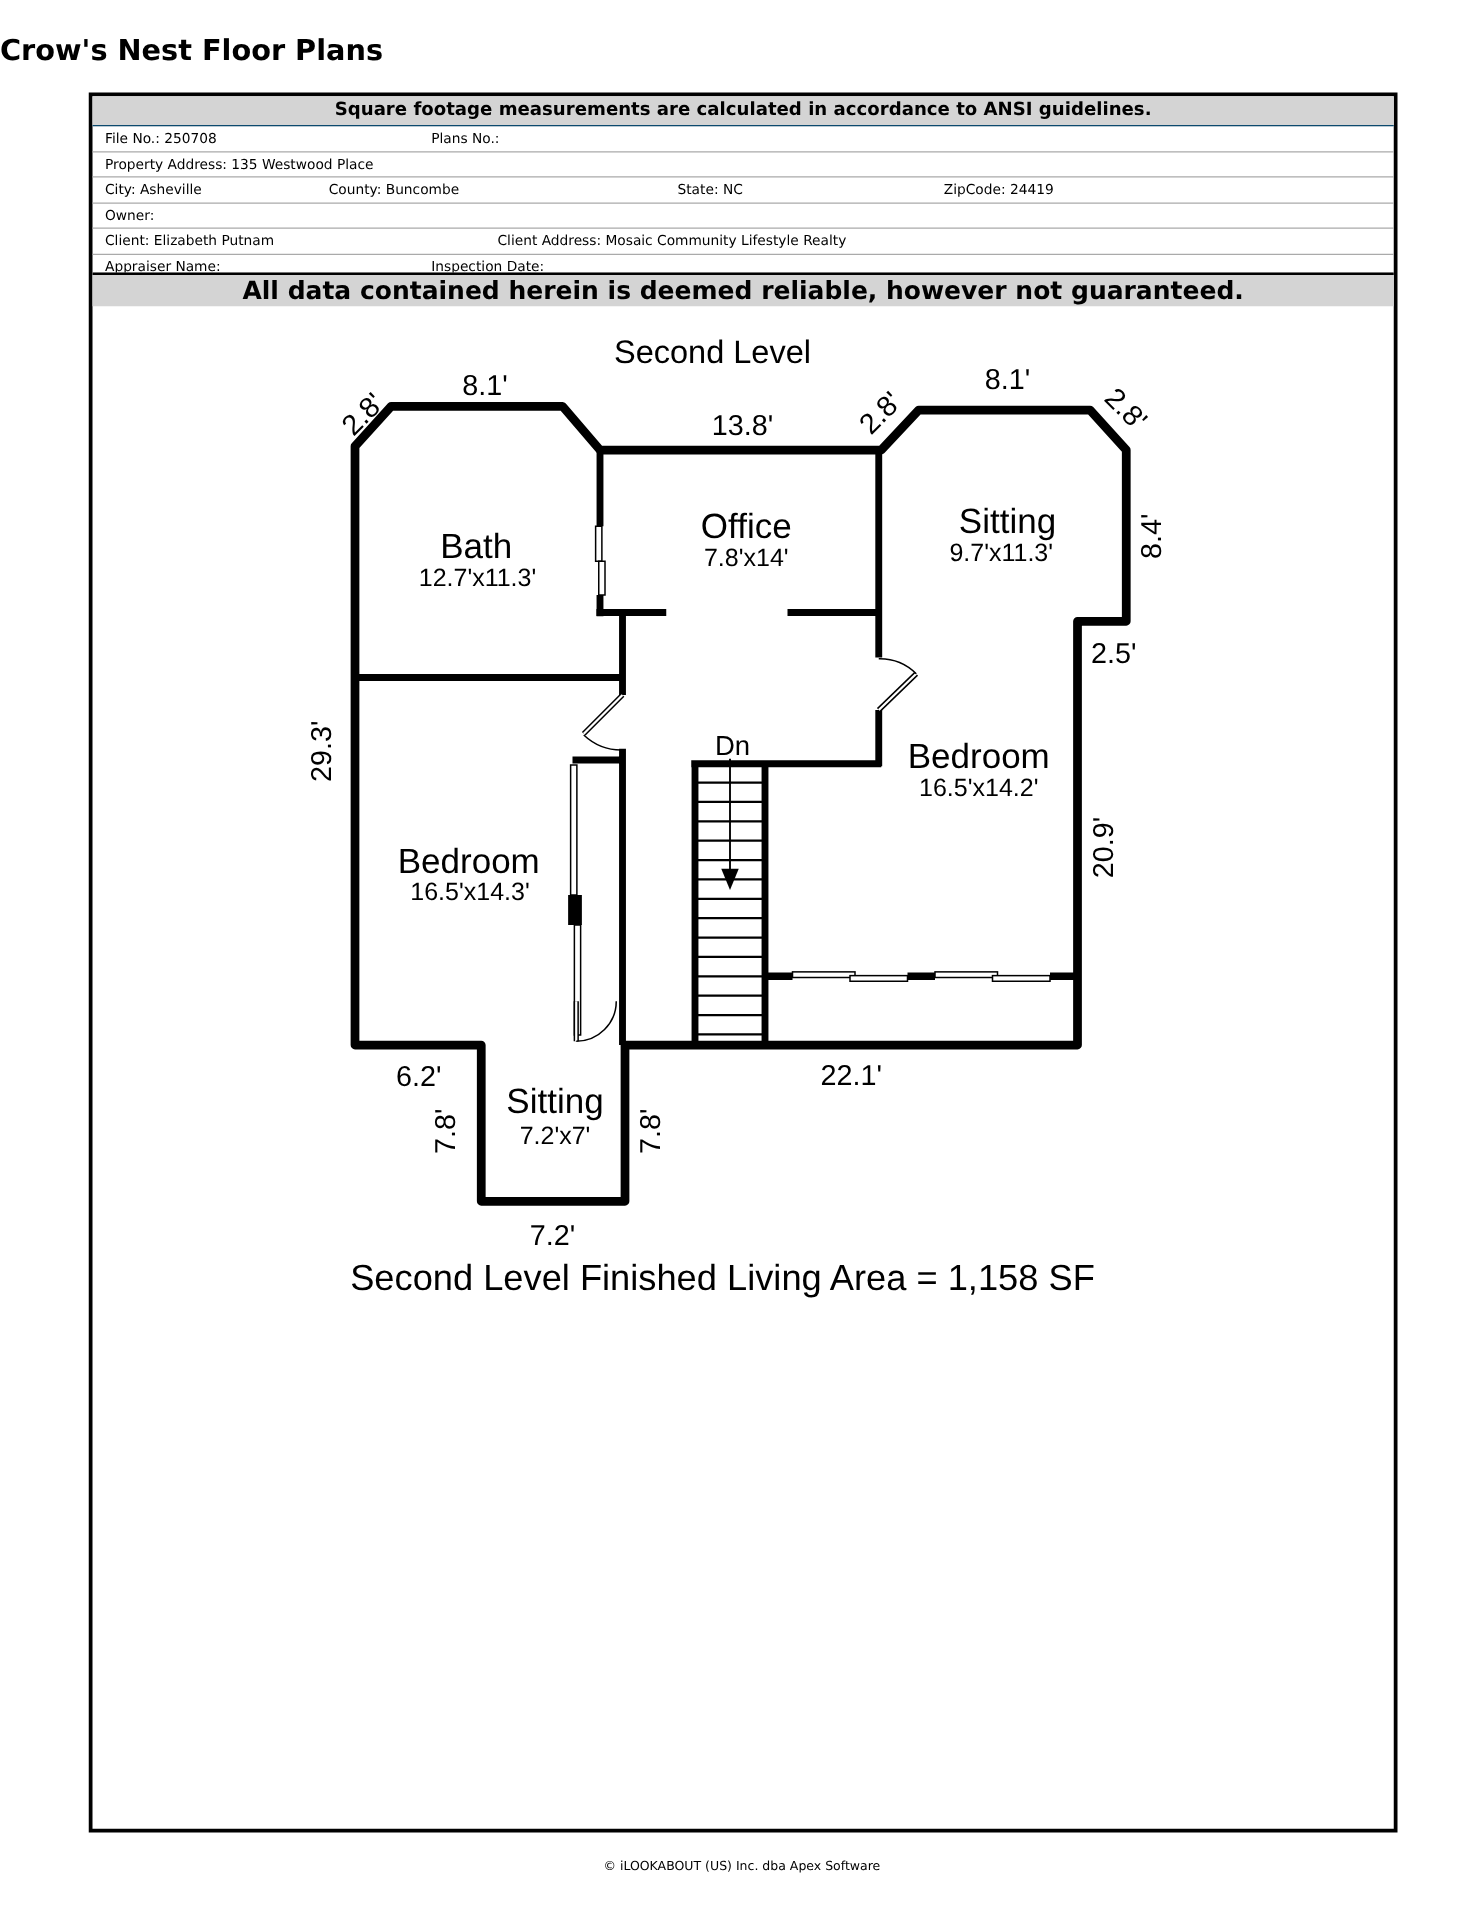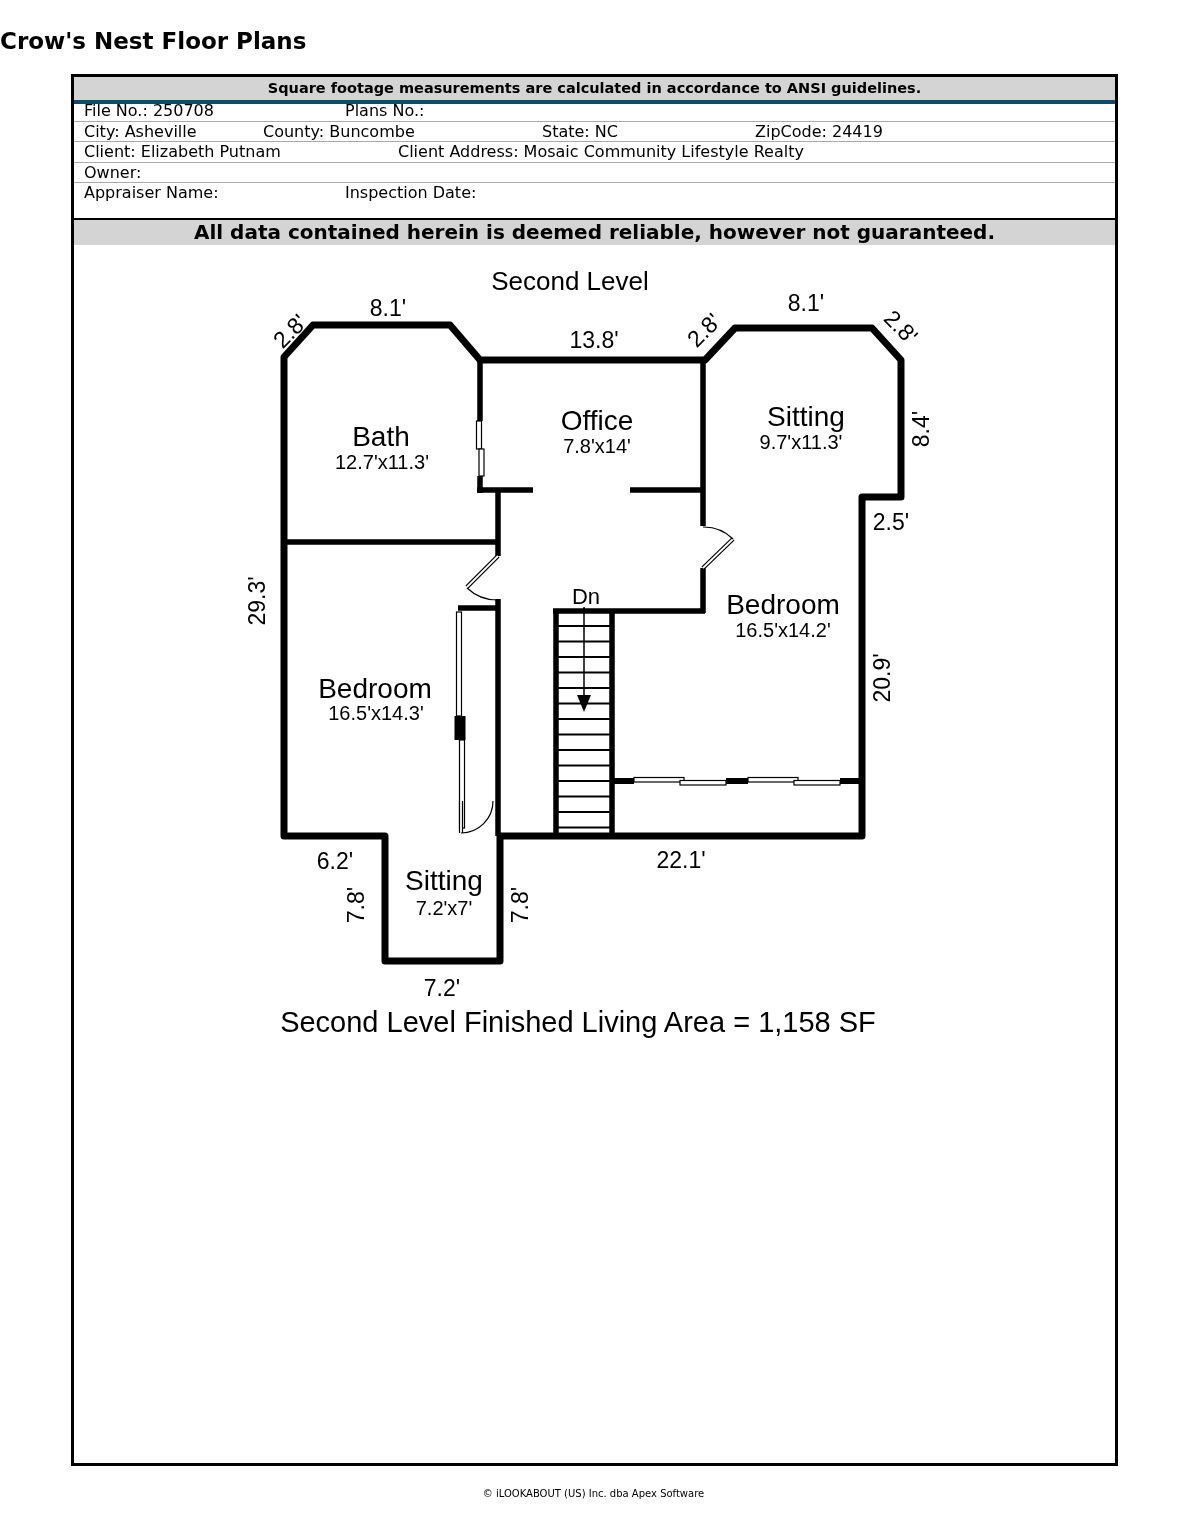--- a/index.html
+++ b/index.html
@@ -1,24 +1,24 @@
 <!DOCTYPE html>
 <html><head>
 <meta charset="utf-8">
 <style>
   html,body{margin:0;padding:0;background:#fff;}
   body{width:1187px;height:1536px;position:relative;font-family:"DejaVu Sans",sans-serif;color:#000;}
   .abs{position:absolute;}
   #doc-title{top:28px;left:0;width:1187px;font-size:23px;font-weight:bold;}
   #doc-border{left:71px;top:74px;width:1041px;height:1386px;border:3px solid #000;}
   .band{left:74px;width:1041px;background:#d4d4d4;font-weight:bold;text-align:center;font-size:14.5px;}
-  #band-ansi{top:77px;height:23px;line-height:23px;border-bottom:4px solid #0c4a6e;}
+  #band-ansi{top:77px;height:23px;line-height:23px;border-bottom:1px solid #0c4a6e;}
   #band-disclaimer{top:218px;height:25px;line-height:25px;border-top:2px solid #000;font-size:20px;}
   #info-rows{left:74px;top:101px;width:1041px;}
-  .row{position:relative;width:1041px;height:19.5px;border-bottom:1px solid #aaa;font-size:16px;line-height:19.5px;}
+  .row{position:relative;width:1041px;height:19.5px;border-bottom:1px solid #aaa;font-size:11px;line-height:19.5px;}
   .row:last-child{border-bottom:none;}
   .fld{position:absolute;top:0;white-space:nowrap;}
   #plan-svg{left:0;top:0;}
   text{font-family:"Liberation Sans","DejaVu Sans",sans-serif;fill:#000;}
   .room-name{font-size:28px;text-anchor:middle;}
   .room-size{font-size:20px;text-anchor:middle;}
   .dim{font-size:23px;text-anchor:middle;}
   .lvl{font-size:26px;text-anchor:middle;}
   .dn{font-size:22px;text-anchor:middle;}
   .area{font-size:29px;text-anchor:middle;}
@@ -32,31 +32,34 @@
 <div class="abs" id="doc-border"></div>
 
 <div class="abs band" id="band-ansi">Square footage measurements are calculated in accordance to ANSI guidelines.</div>
 
 <div class="abs" id="info-rows">
   <div class="row">
     <span class="fld" style="left:10px">File No.: 250708</span>
     <span class="fld" style="left:271px">Plans No.:</span>
   </div>
   <div class="row">
+    <span class="fld" style="left:10px">Property Address: 135 Westwood Place</span>
+  </div>
+  <div class="row">
     <span class="fld" style="left:10px">City: Asheville</span>
     <span class="fld" style="left:189px">County: Buncombe</span>
     <span class="fld" style="left:468px">State: NC</span>
     <span class="fld" style="left:681px">ZipCode: 24419</span>
   </div>
   <div class="row">
+    <span class="fld" style="left:10px">Owner:</span>
+  </div>
+  <div class="row">
     <span class="fld" style="left:10px">Client: Elizabeth Putnam</span>
     <span class="fld" style="left:324px">Client Address: Mosaic Community Lifestyle Realty</span>
-  </div>
-  <div class="row">
-    <span class="fld" style="left:10px">Owner:</span>
   </div>
   <div class="row">
     <span class="fld" style="left:10px">Appraiser Name:</span>
     <span class="fld" style="left:271px">Inspection Date:</span>
   </div>
 </div>
 
 <div class="abs band" id="band-disclaimer">All data contained herein is deemed reliable, however not guaranteed.</div>
 
 <svg class="abs" id="plan-svg" width="1187" height="1536" viewBox="0 0 1187 1536" xmlns="http://www.w3.org/2000/svg">

